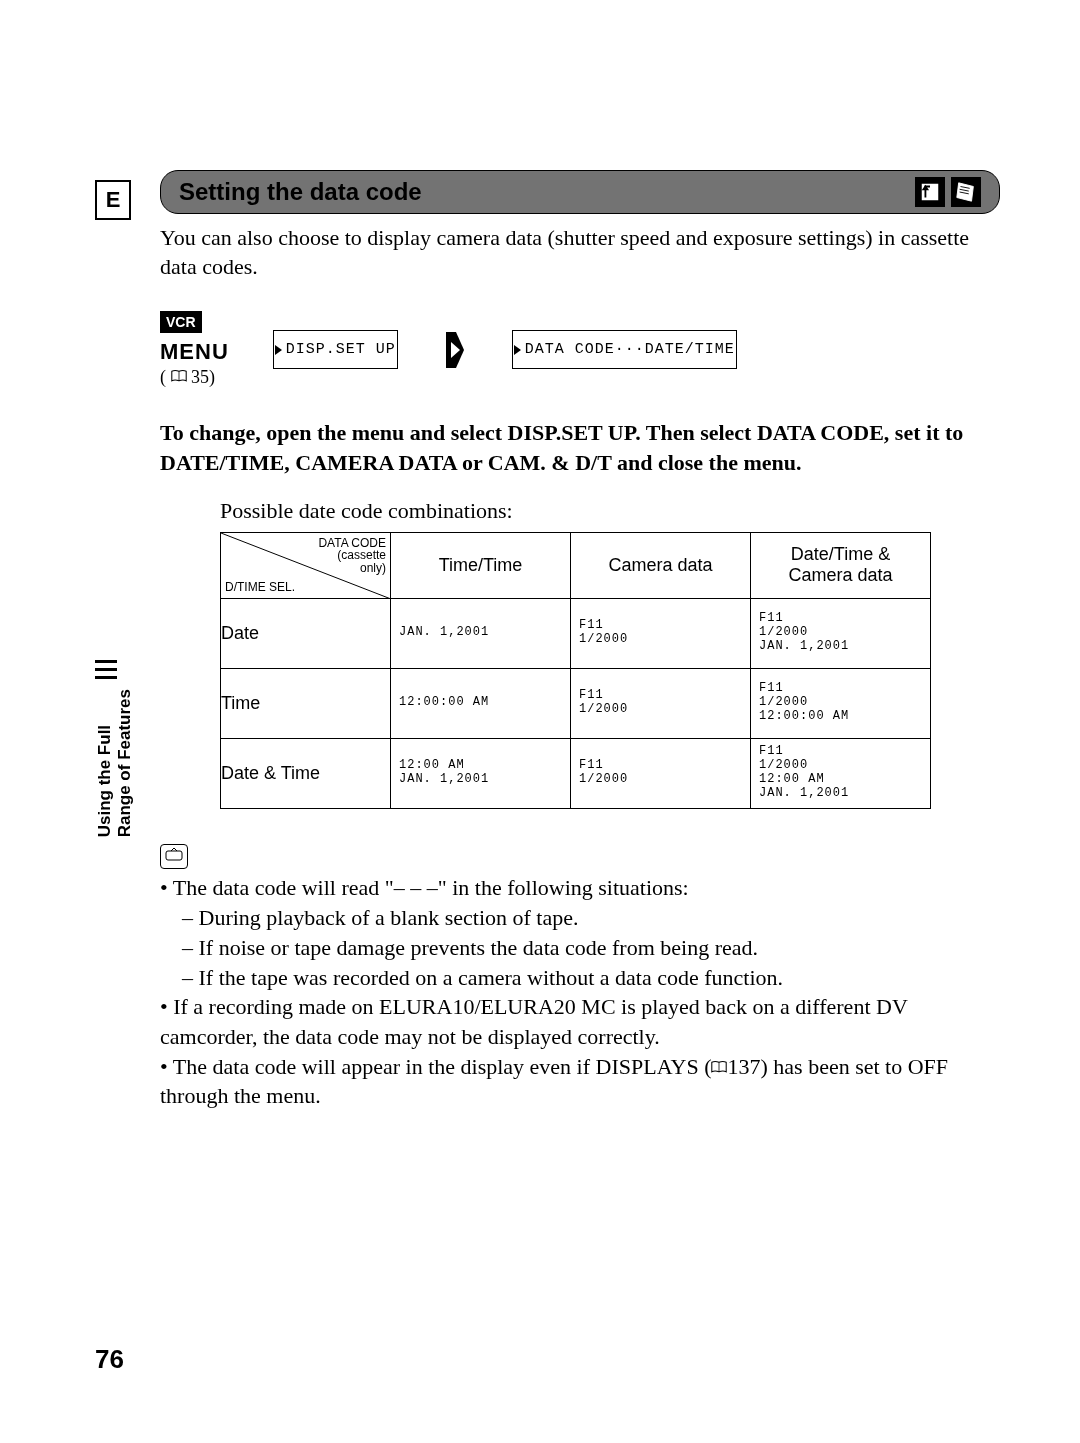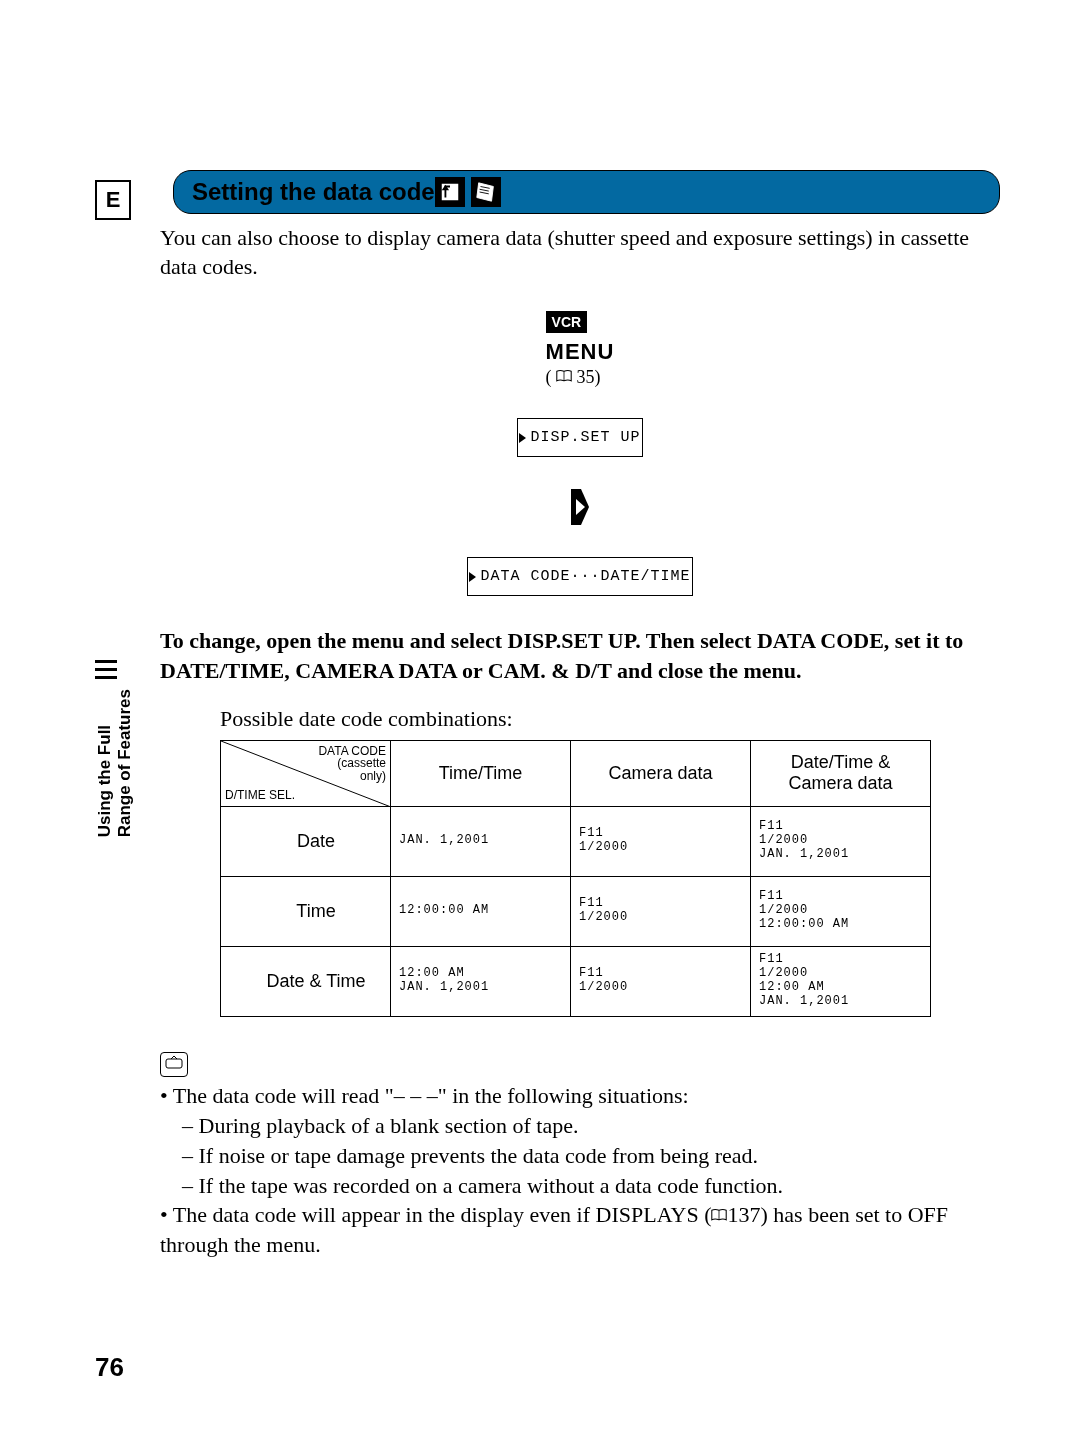--- a/index.html
+++ b/index.html
@@ -25,40 +25,40 @@
     display: flex;
     align-items: center;
     justify-content: center;
     font-weight: bold;
     font-family: Arial, sans-serif;
     font-size: 22px;
   }
   .section-header {
     border: 1px solid #000;
     border-radius: 18px;
-    background: #0369a1;
+    background: #737373;
     padding: 6px 18px;
     display: flex;
     align-items: center;
+    justify-content: space-between;
     margin-bottom: 10px;
-    margin-left: 13px;
   }
   .section-title {
     font-family: Arial, sans-serif;
     font-weight: bold;
     font-size: 24px;
   }
   .header-icons { display: flex; gap: 6px; }
   .hicon {
     width: 30px; height: 30px; background: #000; display:flex; align-items:center; justify-content:center;
     color:#fff;
   }
   .hicon svg { width: 22px; height: 22px; }
   .intro-text { margin-bottom: 30px; line-height: 1.3; }
-  .vcr-row { display: flex; align-items: center; gap: 30px; margin-bottom: 30px; flex-direction: column; }
+  .vcr-row { display: flex; align-items: center; gap: 44px; margin-bottom: 30px; }
   .vcr-badge {
     background: #000; color: #fff; font-family: Arial, sans-serif; font-weight: bold;
     font-size: 14px; padding: 3px 6px; display:inline-block; margin-bottom:6px;
   }
   .menu-block { display: flex; flex-direction: column; align-items: flex-start; }
   .menu-word {
     font-family: Arial, sans-serif; font-weight: 900; font-size: 22px; letter-spacing: 1px;
   }
   .menu-ref { font-size: 18px; margin-top:2px; }
   .book-icon { display:inline-block; width:16px; height:14px; }
@@ -80,40 +80,40 @@
   .data-table { border-collapse: collapse; }
   .data-table td {
     border: 1px solid #000; vertical-align: middle;
     font-family: Arial, sans-serif; font-size: 18px;
   }
   .data-table .corner { width: 170px; height:66px; position: relative; font-size:12px; }
   .corner-svg { position:absolute; inset:0; }
   .corner-text1 { position:absolute; right:4px; top:4px; text-align:right; line-height:1.05; font-size:12px;}
   .corner-text2 { position:absolute; left:4px; bottom:4px; font-size:12px;}
   .data-table .colh { width: 180px; text-align:center; height:66px; }
-  .data-table .rowh { text-align:center; width:170px; height:70px;padding-left:21px; }
+  .data-table .rowh { width:170px; height:70px; }
   .data-table .cell { width:180px; height:70px; padding-left:8px; font-family:'Courier New', monospace; font-size:12px; line-height:1.15; letter-spacing:1px; }
   .sidebar-vertical {
     position:absolute; left:95px; top:660px;
   }
   .vbars { display:flex; flex-direction:column; gap:5px; }
   .vbar { width:22px; height:3px; background:#000; }
   .vtext {
     writing-mode: vertical-rl; transform: rotate(180deg);
     font-family: Arial, sans-serif; font-weight: bold; font-size: 17px;
     margin-top:10px; line-height:1.2;
   }
   .notes { margin-top:10px; line-height:1.35; }
   .note-icon { display:inline-block; border:1px solid #000; border-radius:4px; padding:2px 4px; font-size:14px; margin-bottom:4px;}
   .notes ul { list-style: none; padding:0; }
   .notes > ul > li::before { content:"• "; }
   .notes ul.sub { margin-left:22px; }
   .notes ul.sub li::before { content:"– "; }
   .page-number {
-    position:absolute; left:95px; bottom:60px;
+    position:absolute; left:95px; bottom:68px;
     font-family: Arial, sans-serif; font-weight:bold; font-size:26px;
   }
   .tri { display:inline-block; width:0;height:0; border-top:5px solid transparent; border-bottom:5px solid transparent; border-left:7px solid #000; margin-right:4px; vertical-align: middle;}
 </style>
 </head>
 <body>
 
 <div class="section-letter">
   <span>E</span>
 </div>
@@ -233,20 +233,21 @@
     </span>
     <ul>
       <li>
         <span>The data code will read "– – –" in the following situations:</span>
         <ul class="sub">
           <li>During playback of a blank section of tape.</li>
           <li>If noise or tape damage prevents the data code from being read.</li>
           <li>If the tape was recorded on a camera without a data code function.</li>
         </ul>
       </li>
+      <li>If a recording made on ELURA10/ELURA20 MC is played back on a different DV camcorder, the data code may not be displayed correctly.</li>
       <li>
         <span>The data code will appear in the display even if DISPLAYS (</span><svg class="book-icon" viewBox="0 0 20 16">
             <path d="M1 2 Q5 0 10 2 Q15 0 19 2 L19 14 Q15 12 10 14 Q5 12 1 14 Z" fill="none" stroke="#000" stroke-width="1.3"></path>
             <line x1="10" y1="2" x2="10" y2="14" stroke="#000" stroke-width="1"></line>
           </svg><span>137</span><span>) has been set to OFF through the menu.</span>
       </li>
     </ul>
   </div>
 
 </div>

